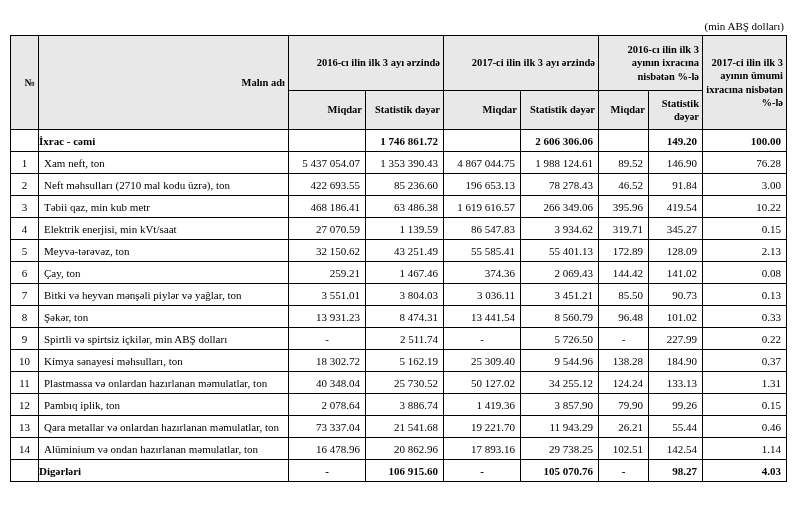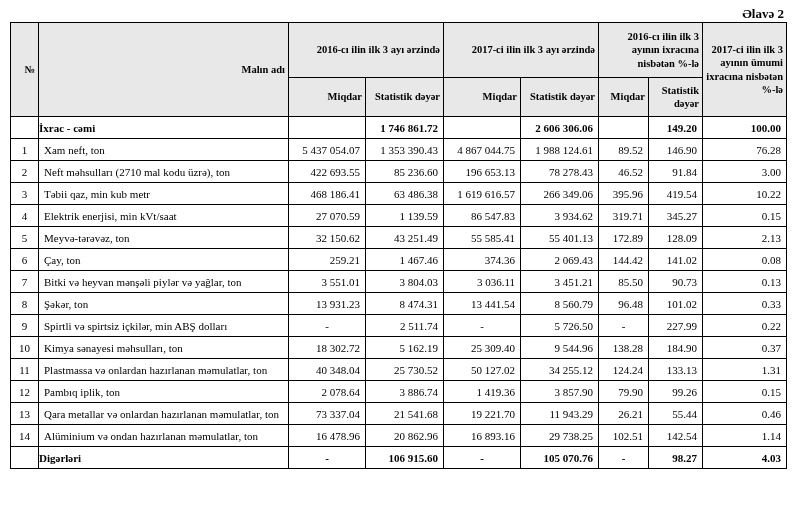--- a/index.html
+++ b/index.html
@@ -39,21 +39,21 @@
   td.col-name { text-align:left; white-space:nowrap; }
   td.col-num { text-align:right; white-space:nowrap; }
   td.col-num.dash { text-align:center; }
   tr.total-row td, tr.others-row td { font-weight:bold; }
   tr.total-row td.col-name, tr.others-row td.col-name { padding-left:0; }
 </style>
 </head>
 <body>
 
 <div class="page">
-  <div class="appendix">Əlavə 2</div>
+  <div class="unit-note">(min ABŞ dolları)</div>
 
   <table class="main">
     <colgroup>
       <col style="width:28px">
       <col style="width:250px">
       <col style="width:77px">
       <col style="width:78px">
       <col style="width:77px">
       <col style="width:78px">
       <col style="width:50px">
@@ -231,21 +231,21 @@
           <td class="col-num">11 943.29</td>
           <td class="col-num">26.21</td>
           <td class="col-num">55.44</td>
           <td class="col-num">0.46</td>
         </tr>
         <tr>
           <td class="col-no">14</td>
           <td class="col-name">Alüminium və ondan hazırlanan məmulatlar, ton</td>
           <td class="col-num">16 478.96</td>
           <td class="col-num">20 862.96</td>
-          <td class="col-num">16 893.16</td>
+          <td class="col-num">17 893.16</td>
           <td class="col-num">29 738.25</td>
           <td class="col-num">102.51</td>
           <td class="col-num">142.54</td>
           <td class="col-num">1.14</td>
         </tr>
         <tr class="others-row">
           <td class="col-no"></td>
           <td class="col-name">Digərləri</td>
           <td class="col-num dash">-</td>
           <td class="col-num">106 915.60</td>

